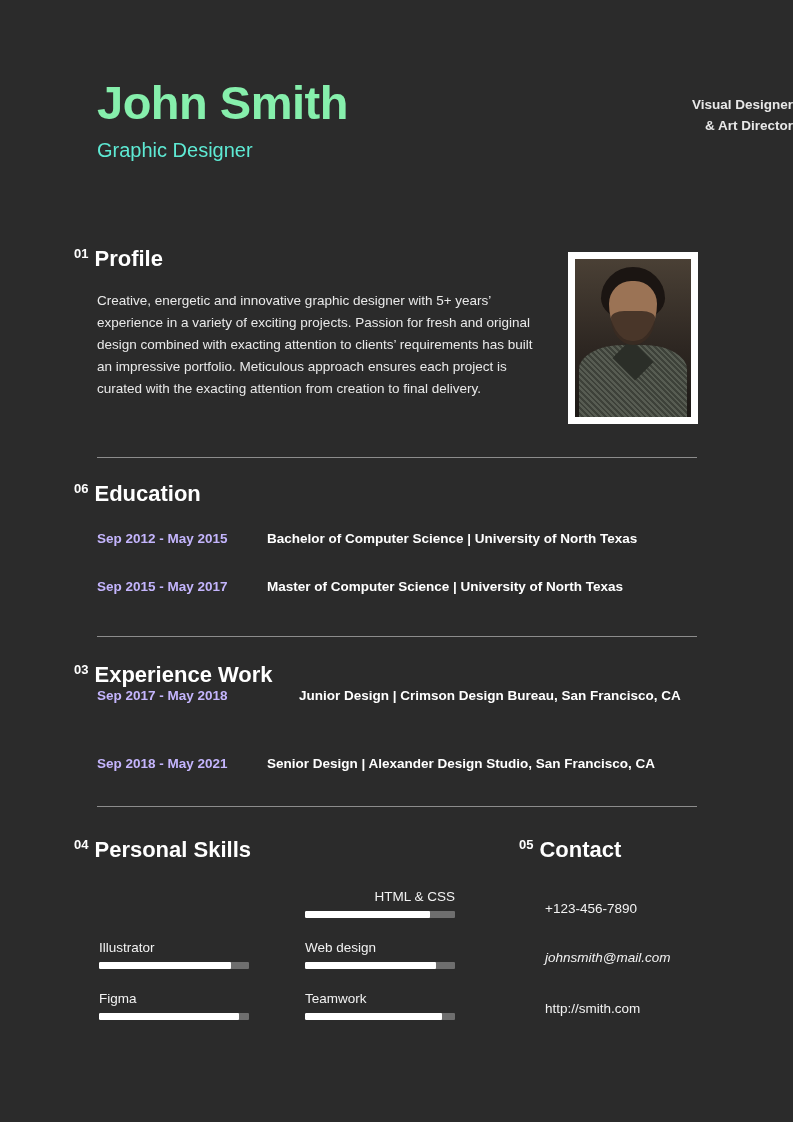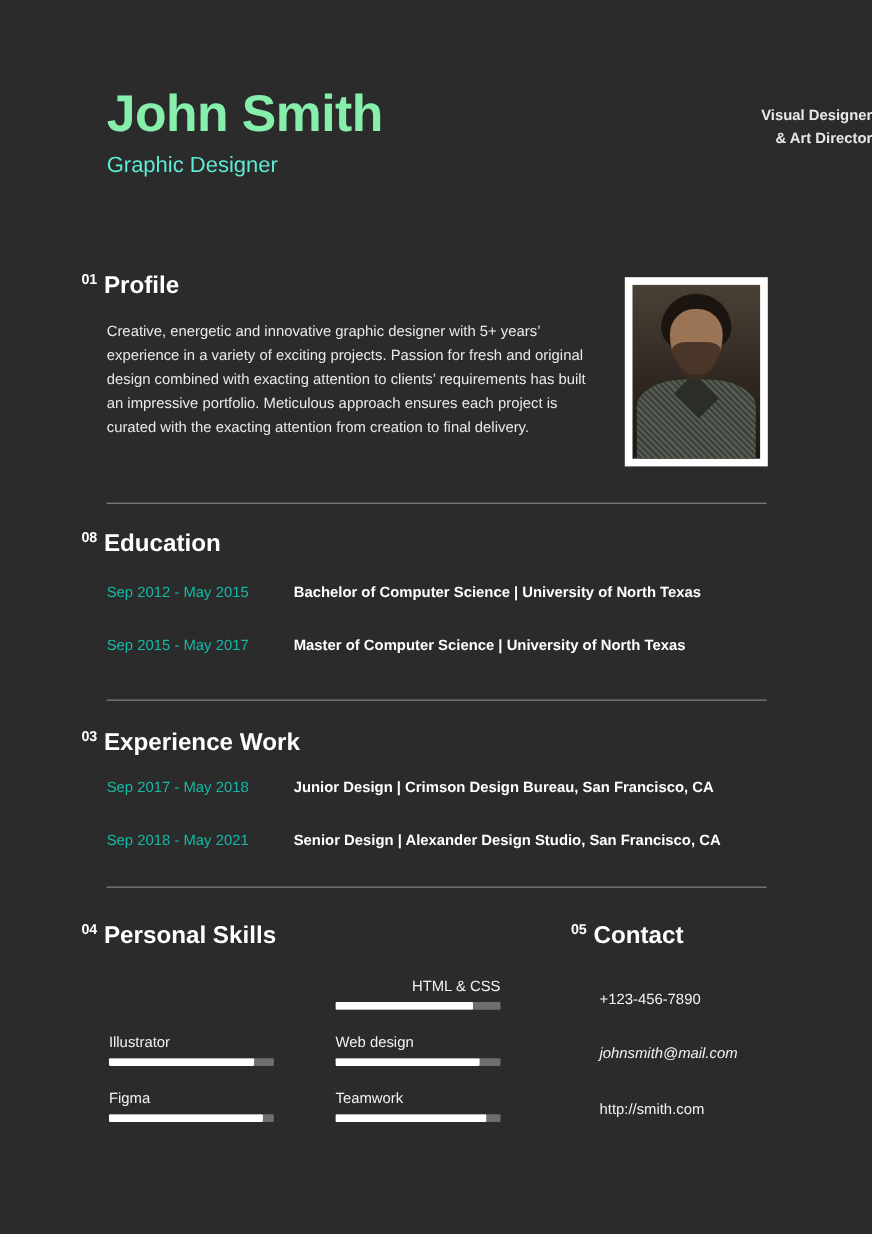--- a/index.html
+++ b/index.html
@@ -146,22 +146,22 @@
   
   .entry {
     position: absolute;
     display: flex;
     align-items: baseline;
     font-size: 13.5px;
     font-weight: bold;
   }
   .entry .date {
     width: 170px;
-    color: #14b8a6;
-    font-weight: normal;
+    color: #c4b5fd;
+    font-weight: bold;
   }
   .entry .detail {
     color: #ffffff;
     white-space: nowrap;
   }
 
   
   .skill {
     position: absolute;
     width: 150px;
@@ -220,41 +220,41 @@
       <div class="collar"></div>
       <div class="hair"></div>
       <div class="face"></div>
       <div class="beard"></div>
     </div>
   </div>
 
   <div class="divider" style="top:457px;"></div>
 
   <div class="section-head" style="left:74px; top:483px;">
-    <span class="sec-num">08</span>
+    <span class="sec-num">06</span>
     <span class="sec-title">Education</span>
   </div>
 
   <div class="entry" style="left:97px; top:531px;">
     <span class="date">Sep 2012 - May 2015</span>
     <span class="detail">Bachelor of Computer Science | University of North Texas</span>
   </div>
   <div class="entry" style="left:97px; top:579px;">
     <span class="date">Sep 2015 - May 2017</span>
     <span class="detail">Master of Computer Science | University of North Texas</span>
   </div>
 
   <div class="divider" style="top:636px;"></div>
 
   <div class="section-head" style="left:74px; top:664px;">
     <span class="sec-num">03</span>
     <span class="sec-title">Experience Work</span>
   </div>
 
-  <div class="entry" style="left:97px; top:708px;">
+  <div class="entry" style="left:97px; top:688px;gap:32px;">
     <span class="date">Sep 2017 - May 2018</span>
     <span class="detail">Junior Design | Crimson Design Bureau, San Francisco, CA</span>
   </div>
   <div class="entry" style="left:97px; top:756px;">
     <span class="date">Sep 2018 - May 2021</span>
     <span class="detail">Senior Design | Alexander Design Studio, San Francisco, CA</span>
   </div>
 
   <div class="divider" style="top:806px;"></div>
 

